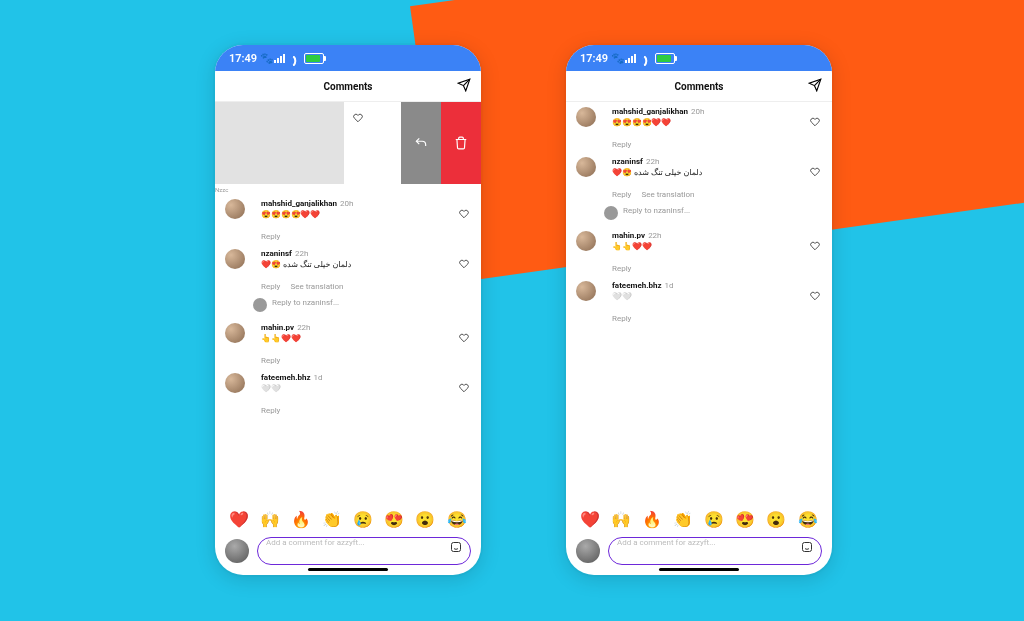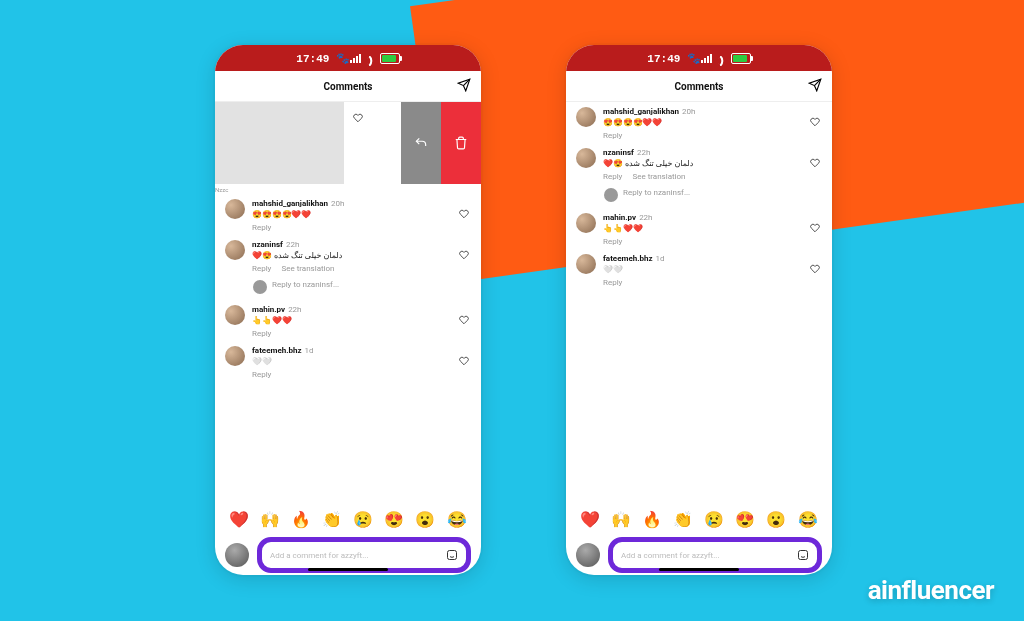--- a/index.html
+++ b/index.html
@@ -3,65 +3,65 @@
 <meta charset="utf-8">
 <style>
   html,body{margin:0;padding:0;font-family:-apple-system,BlinkMacSystemFont,"Segoe UI",Roboto,Helvetica,Arial,sans-serif;}
   .stage{position:relative;width:1024px;height:621px;background:#21c3e8;overflow:hidden;}
   .orange-tri{position:absolute;right:0;top:-80px;width:620px;height:280px;background:#ff5b13;transform:rotate(-8deg);transform-origin:100% 0;}
 
   .phone{position:absolute;top:45px;width:266px;height:530px;background:#fff;border-radius:28px;overflow:hidden;box-shadow:0 0 0 2px rgba(0,0,0,.02),0 4px 20px rgba(0,0,0,.15);}
   .phone.left{left:215px;}
   .phone.right{left:566px;}
 
-  .statusbar{height:26px;background:#b91c1c;color:#fff;display:flex;align-items:center;justify-content:center;padding:0 14px;font-size:11px;font-weight:600;font-family:Liberation Mono, monospace;}
+  .statusbar{height:26px;background:#3b82f6;color:#fff;display:flex;align-items:center;justify-content:flex-start;padding:0 14px;font-size:11px;font-weight:600;}
   .status-right{display:flex;align-items:center;gap:4px;}
   .batt{width:18px;height:9px;border:1px solid #fff;border-radius:2px;position:relative;}
   .batt::after{content:"";position:absolute;right:-3px;top:2px;width:2px;height:5px;background:#fff;border-radius:0 1px 1px 0;}
   .batt-fill{position:absolute;left:1px;top:1px;bottom:1px;width:80%;background:#2ecc40;border-radius:1px;}
   .sig-bars{display:flex;align-items:flex-end;gap:1px;}
   .sig-bars span{width:2px;background:#fff;}
   .sig-bars span:nth-child(1){height:3px}.sig-bars span:nth-child(2){height:5px}.sig-bars span:nth-child(3){height:7px}.sig-bars span:nth-child(4){height:9px}
   .wifi{width:11px;height:8px;position:relative;}
   .wifi::before{content:"";position:absolute;inset:0;border:2px solid #fff;border-bottom:none;border-left:none;border-radius:0 11px 0 0;transform:rotate(45deg);left:1px;top:3px;width:6px;height:6px;}
 
   .header{height:30px;display:flex;align-items:center;justify-content:center;position:relative;border-bottom:1px solid #eee;}
   .header-title{font-size:10px;font-weight:700;color:#111;}
   .share-ic{position:absolute;right:10px;top:6px;}
 
   .body{height:400px;overflow:hidden;position:relative;}
-  .comment{display:flex;align-items:flex-start;padding:5px 10px 3px;position:relative;}
+  .comment{display:flex;align-items:flex-start;padding:5px 10px 3px;position:relative;gap:9px;}
   .av{width:20px;height:20px;border-radius:50%;background:#bbb;flex-shrink:0;margin-right:7px;background-image:radial-gradient(circle at 30% 30%,#d8b89a,#8a6a50);}
   .cbody{flex:1;min-width:0;}
   .unameline{font-size:8px;color:#111;}
   .uname{font-weight:700;}
   .time{font-weight:400;color:#999;margin-left:3px;}
   .ctext{font-size:8px;color:#222;margin-top:2px;}
-  .actions{font-size:8px;color:#999;margin-top:4px;}
+  .actions{font-size:8px;color:#999;margin-top:13px;}
   .actions span{margin-right:10px;}
   .heart{position:absolute;right:12px;top:10px;}
   .heart svg{width:10px;height:10px;}
   .reply-line{display:flex;align-items:flex-start;padding:4px 0 6px 38px;font-size:8px;color:#999;}
   .reply-line .mini-av{width:14px;height:14px;border-radius:50%;background:#999;margin-right:5px;}
 
   
   .swiped-row{height:82px;position:relative;margin-bottom:4px;}
   .gray-slab{position:absolute;left:0;top:0;width:129px;height:82px;background:#e2e2e2;}
   .gray-caption{position:absolute;left:0;top:84px;font-size:6px;color:#999;}
   .swipe-actions{position:absolute;right:0;top:0;bottom:0;display:flex;}
   .swipe-btn{width:40px;display:flex;align-items:center;justify-content:center;}
   .swipe-reply{background:#8a8a8a;}
   .swipe-delete{background:#ec2f3a;}
   .swipe-btn svg{width:14px;height:14px;}
   .heart-standalone{position:absolute;left:138px;top:6px;}
 
   .emoji-bar{display:flex;justify-content:space-between;padding:8px 14px 4px;font-size:16px;}
   .composer-row{display:flex;align-items:center;padding:4px 10px 10px;}
   .composer-av{width:24px;height:24px;border-radius:50%;background:#777;margin-right:8px;background-image:radial-gradient(circle at 40% 30%,#aaa,#555);}
-  .composer{flex:1;height:26px;border:5px solid #6d28d9;border-radius:14px;display:flex;align-items:center;padding:0 8px;justify-content:space-between;}
+  .composer{flex:1;height:26px;border:1px solid #6d28d9;border-radius:14px;display:flex;align-items:flex-start;padding:0 8px;justify-content:space-between;}
   .composer-ph{font-size:8px;color:#bbb;}
   .sticker-ic svg{width:12px;height:12px;}
 
   .home-ind{position:absolute;bottom:4px;left:50%;transform:translateX(-50%);width:80px;height:3px;background:#000;border-radius:2px;}
 
   .brand{position:absolute;right:30px;bottom:16px;color:#fff;font-size:26px;font-weight:700;letter-spacing:-.5px;text-shadow:0 2px 6px rgba(0,0,0,.2);}
 </style>
 </head>
 <body>
 
@@ -293,14 +293,13 @@
         <span class="composer-ph">Add a comment for azzyft...</span>
         <span class="sticker-ic"><svg viewBox="0 0 24 24" fill="none" stroke="#333" stroke-width="2">
               <rect x="3" y="3" width="18" height="18" rx="4"></rect>
               <path d="M9 10h.01M15 10h.01M8 15c1 1 2.5 1.5 4 1.5s3-.5 4-1.5"></path>
             </svg></span>
       </div>
     </div>
     <div class="home-ind"></div>
   </div>
 
-  <div class="brand">ainfluencer</div>
 </div>
 
 </body></html>

